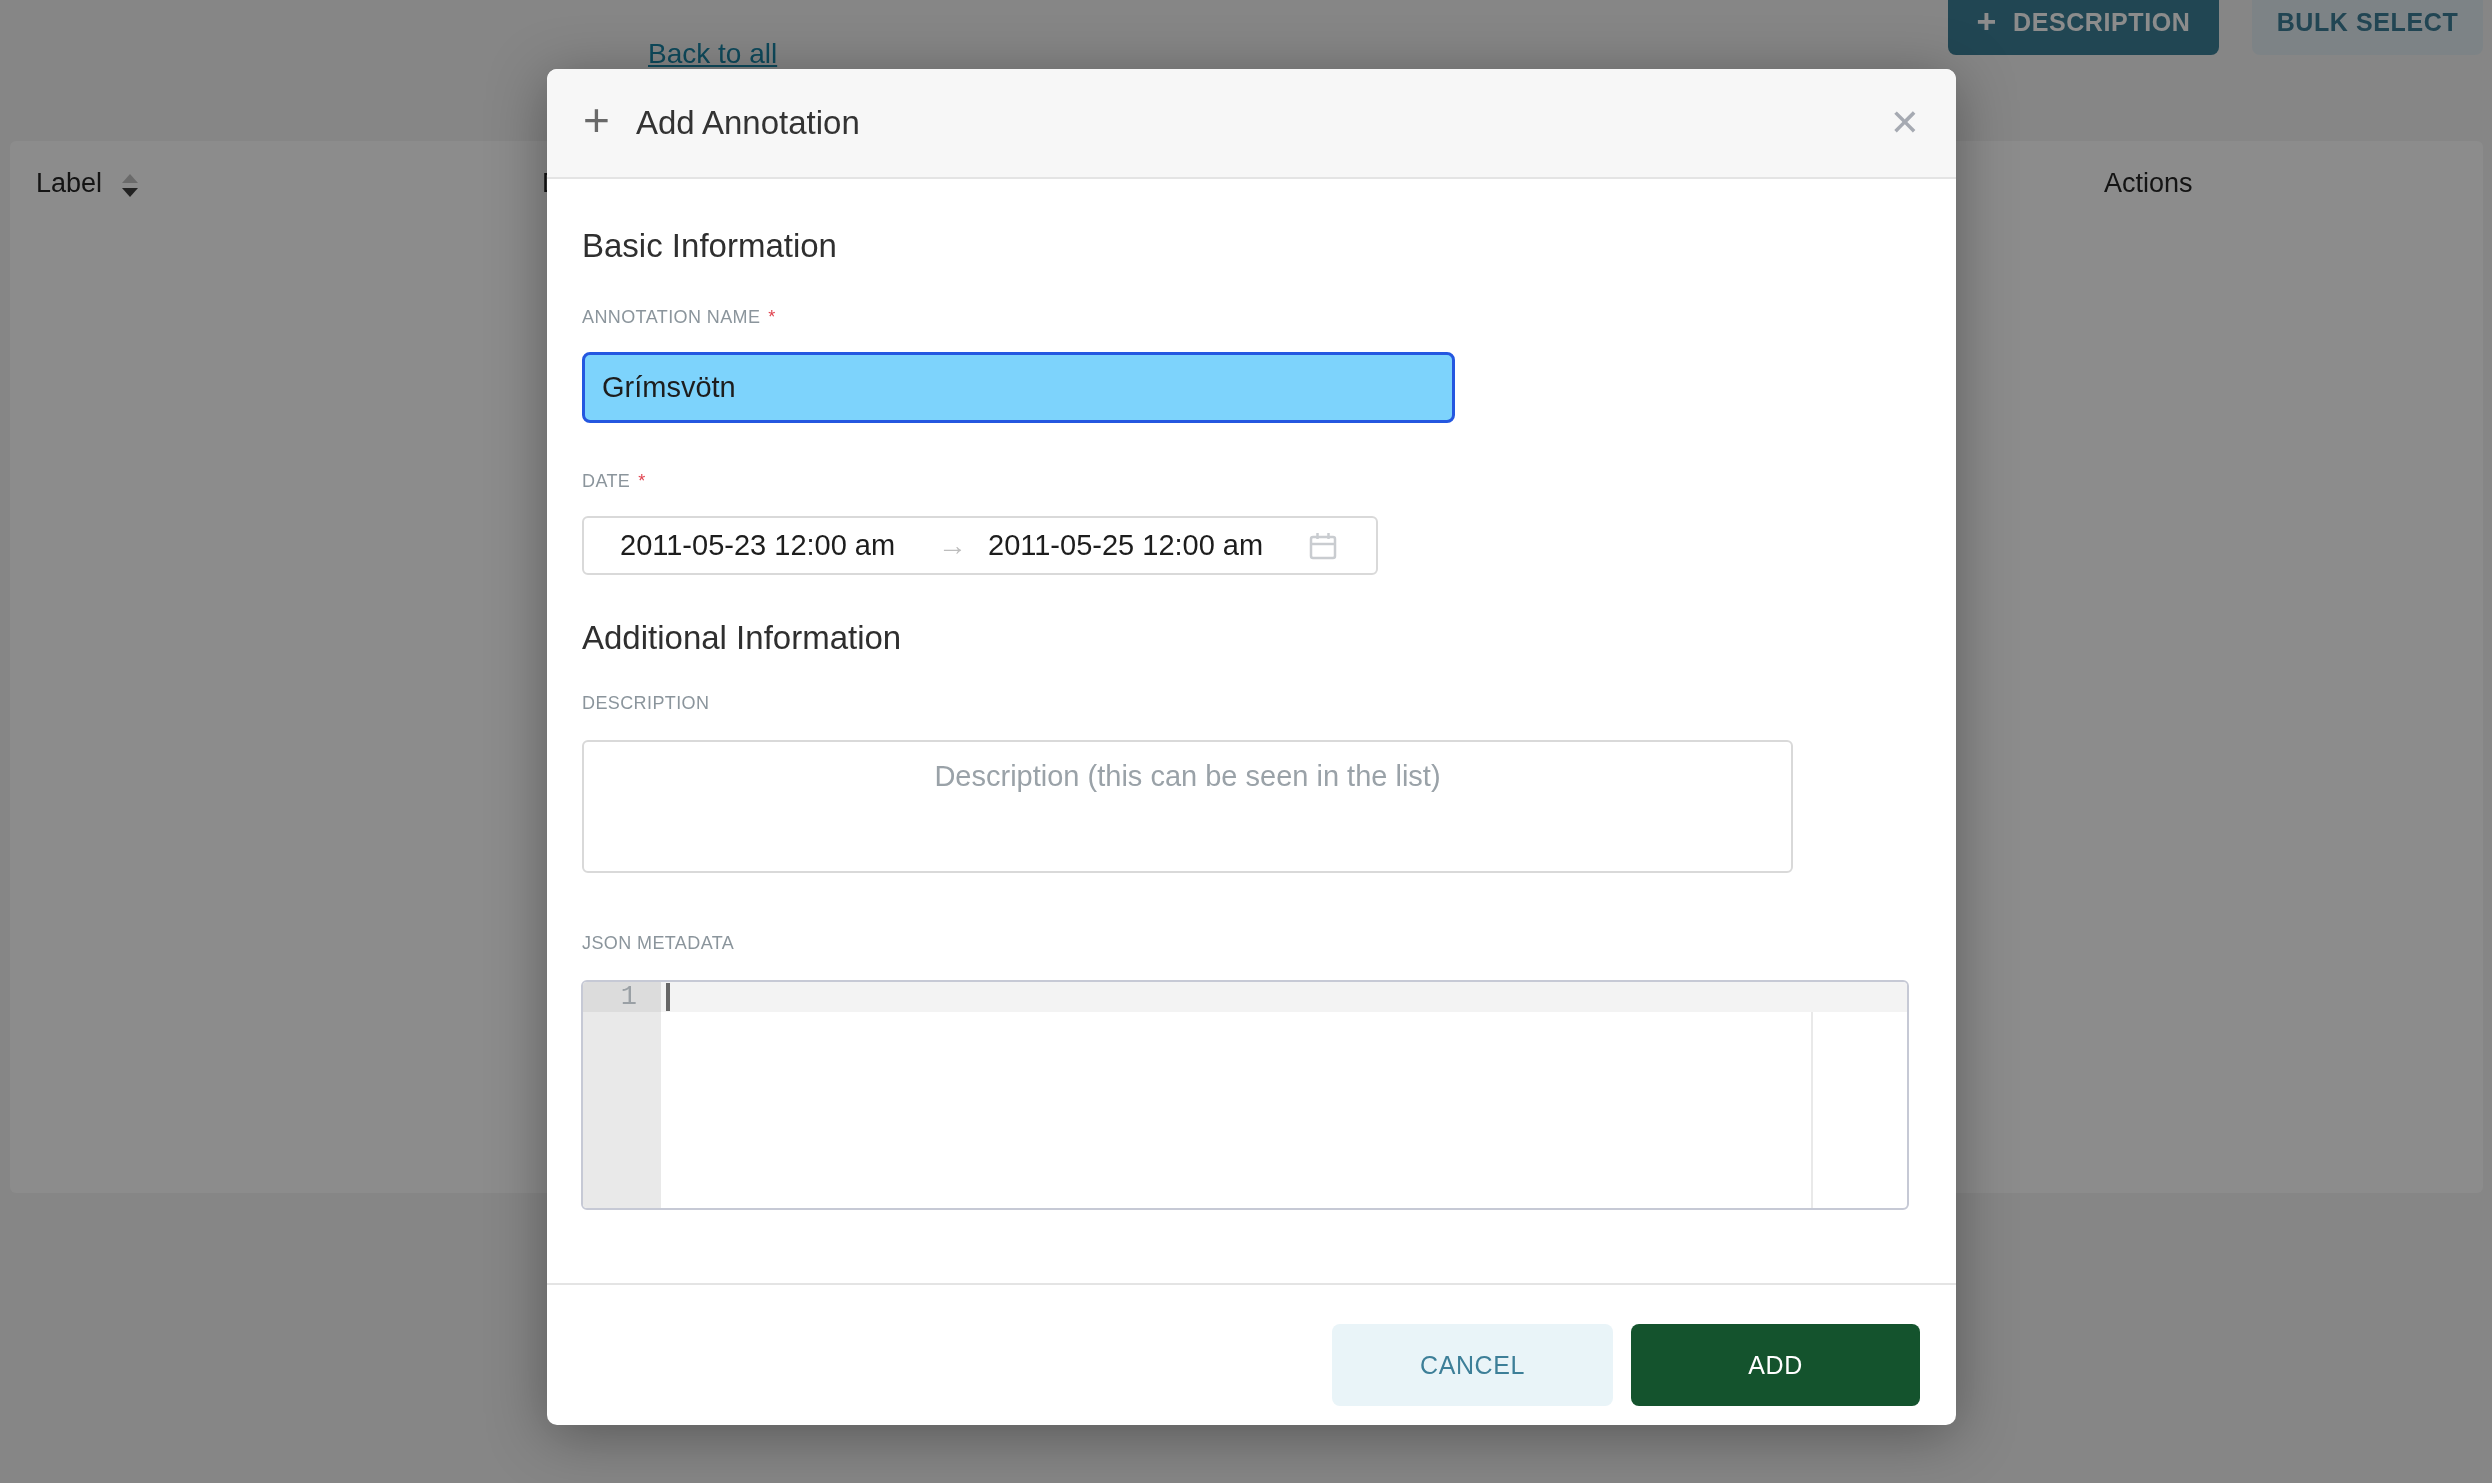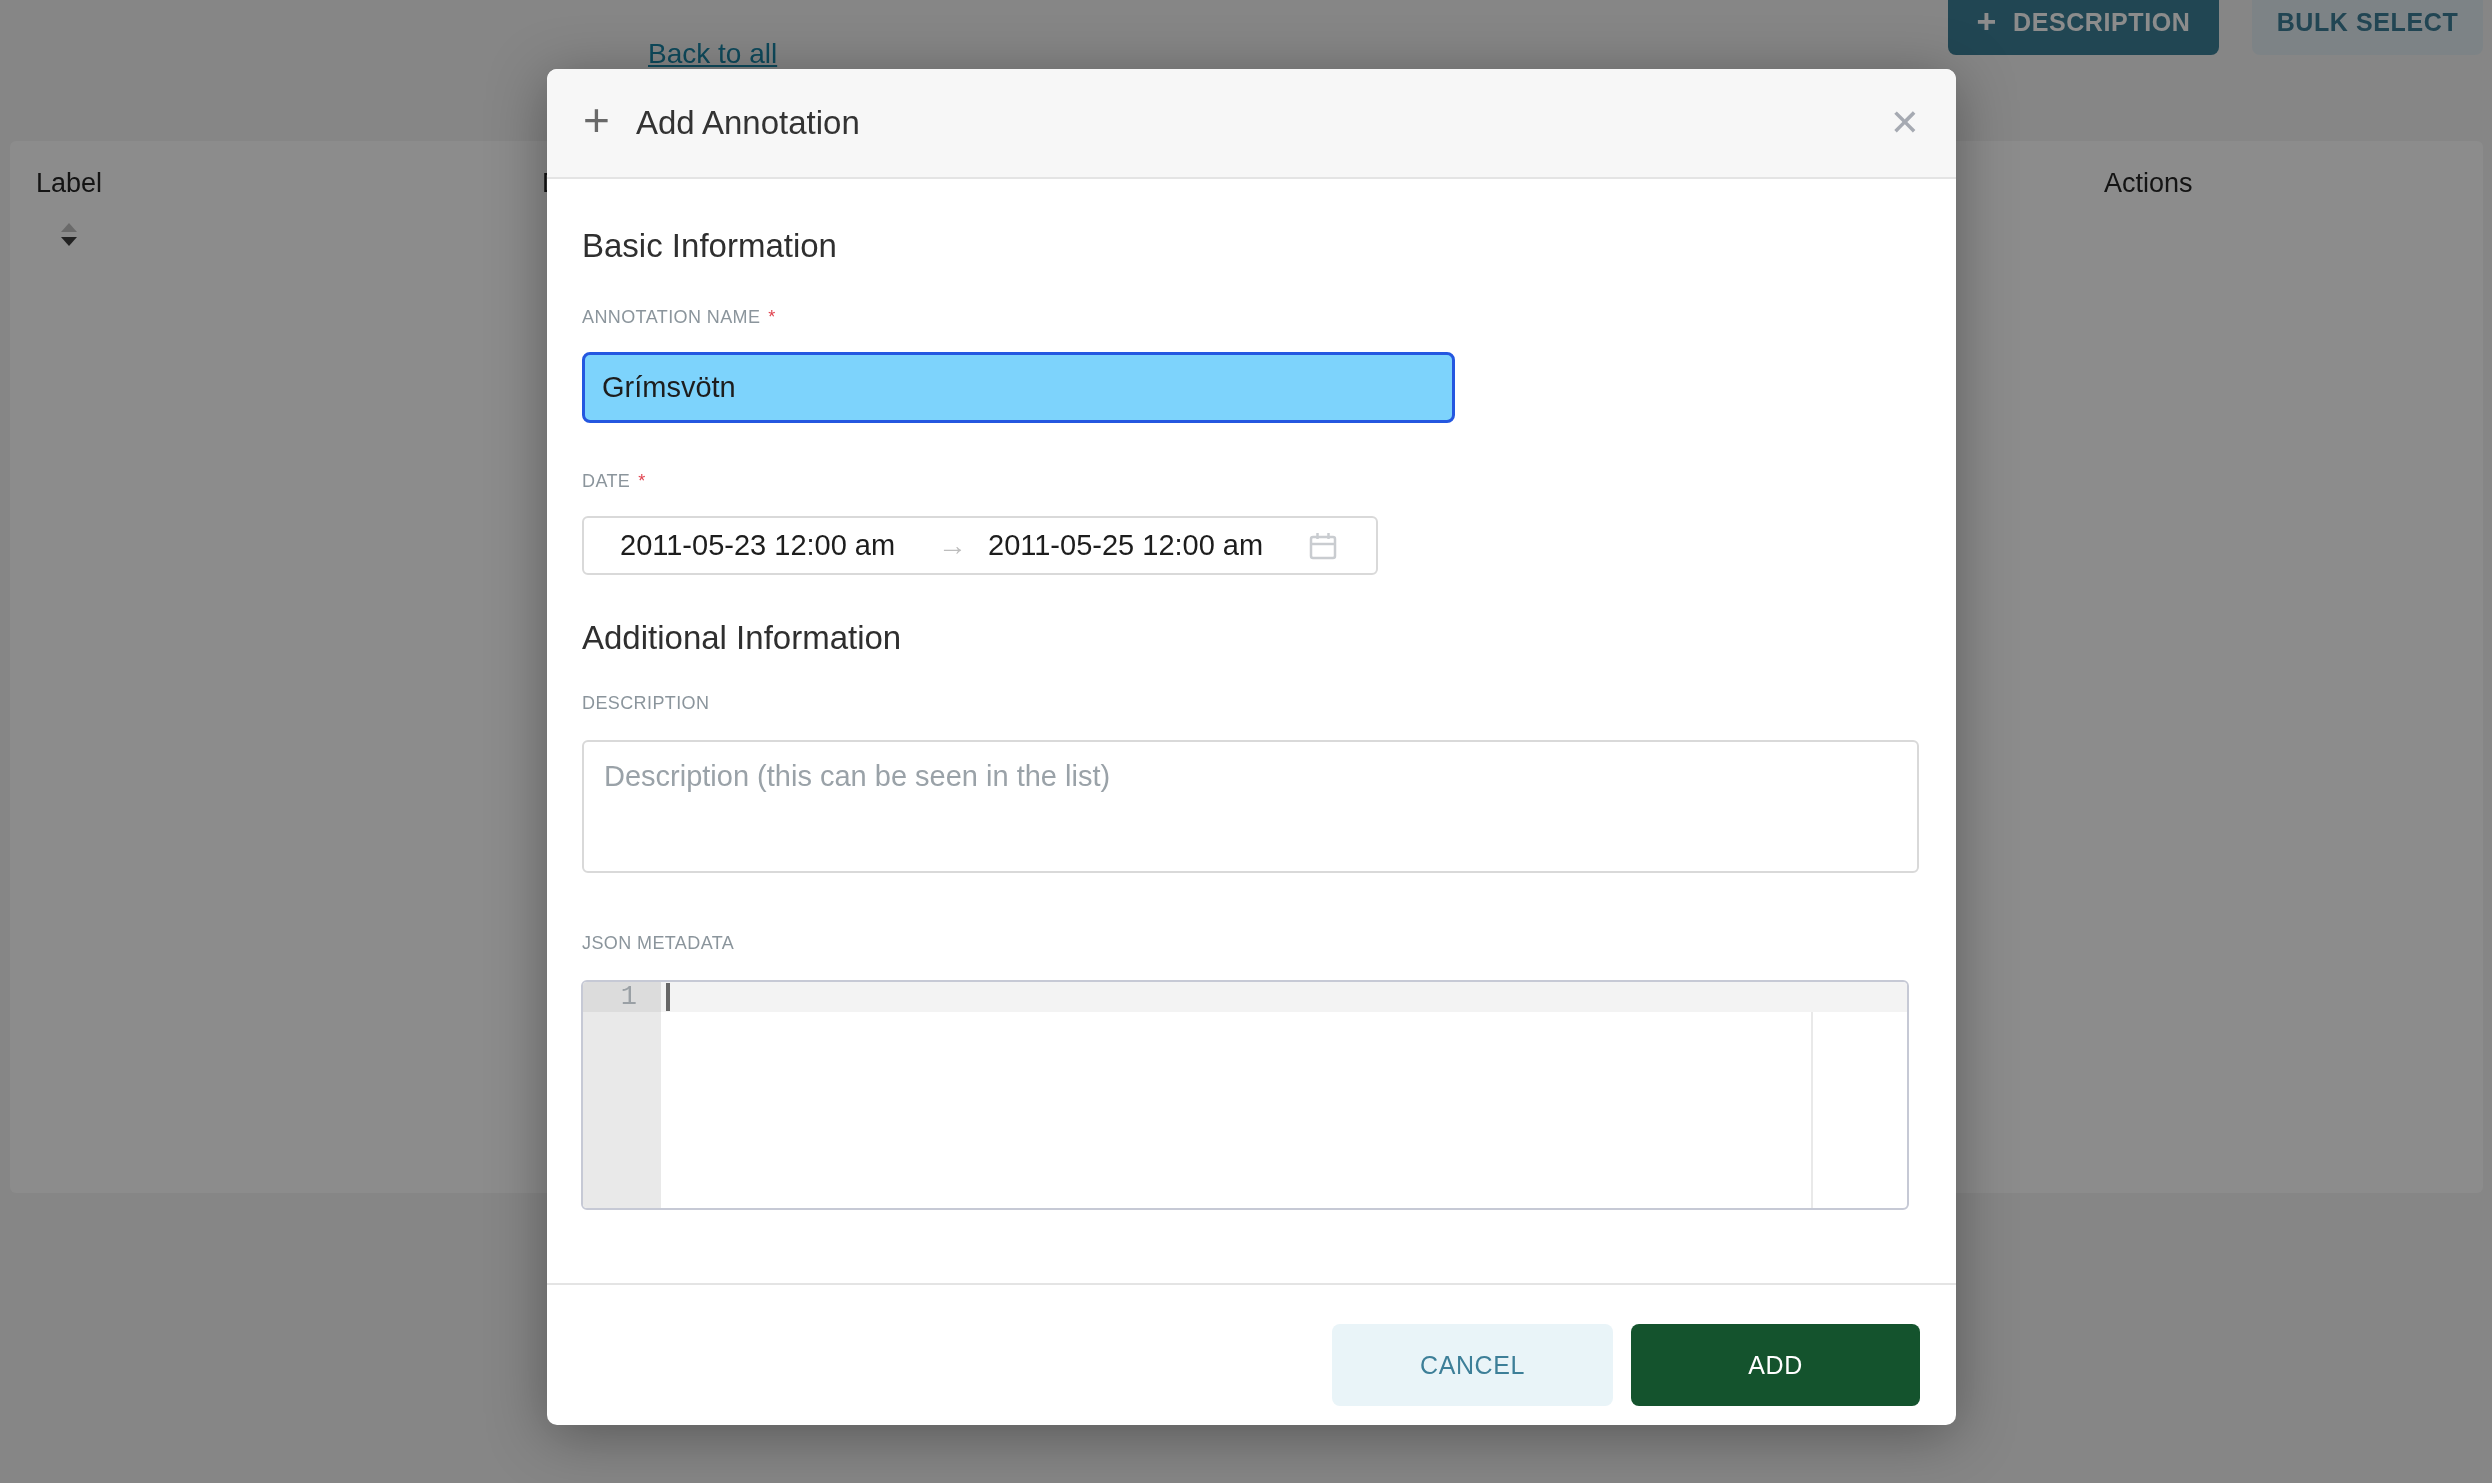--- a/index.html
+++ b/index.html
@@ -24,21 +24,21 @@
     display:flex;align-items:center;justify-content:center;gap:16px;
     font-family:inherit;font-size:25px;font-weight:600;letter-spacing:0.6px;cursor:pointer;
   }
   .hdr-btn.primary{left:1948px;width:271px;background:#3d8098;color:#ffffff;}
   .hdr-btn.primary .plus{font-size:34px;font-weight:700;line-height:1;transform:translateY(-2px);}
   .hdr-btn.light{left:2252px;width:231px;background:#e4eff4;color:#3d7e97;}
   .card{
     position:absolute;left:10px;top:141px;width:2473px;height:1052px;
     background:#ffffff;border-radius:6px;
   }
-  .col-hdr{font-size:27px;font-weight:500;color:#262626;position:absolute;top:27px;flex-direction:column;}
+  .col-hdr{font-size:27px;font-weight:500;color:#262626;position:absolute;top:27px;}
   .col-label{left:26px;display:flex;align-items:center;gap:20px;cursor:pointer;}
   .sort{display:inline-flex;flex-direction:column;align-items:center;gap:5px;margin-top:4px;}
   .sort .up{width:0;height:0;border-left:8px solid transparent;border-right:8px solid transparent;border-bottom:9px solid #c2c2c2;}
   .sort .down{width:0;height:0;border-left:8px solid transparent;border-right:8px solid transparent;border-top:9px solid #3f3f3f;}
   .col-desc{left:532px;}
   .col-actions{left:2094px;}
   
   .overlay{position:absolute;inset:0;background:rgba(0,0,0,0.45);z-index:5;}
   
   .modal{
@@ -76,23 +76,23 @@
   .datebox{
     position:absolute;left:35px;top:447px;width:796px;height:59px;box-sizing:border-box;
     border:2px solid #d9d9d9;border-radius:6px;background:#fff;
     display:flex;align-items:center;padding:0 36px;cursor:pointer;
   }
   .datebox .dval{font-size:29px;color:#1d1d1d;}
   .datebox .start{width:318px;}
   .datebox .sep{color:#bdbdbd;font-size:29px;width:50px;}
   .datebox .cal{margin-left:auto;display:flex;align-items:center;}
   .desc-area{
-    position:absolute;left:35px;top:671px;width:1337px;height:133px;box-sizing:border-box;
+    position:absolute;left:35px;top:671px;width:1211px;height:133px;box-sizing:border-box;
     border:2px solid #d9d9d9;border-radius:6px;resize:none;outline:none;
-    font-family:inherit;font-size:29px;color:#1d1d1d;padding:18px 20px;background:#fff;
+    font-family:inherit;font-size:29px;color:#1d1d1d;padding:18px 20px;background:#fff;text-align:center;
   }
   .desc-area::placeholder{color:#9aa2a8;opacity:1;}
   .editor{
     position:absolute;left:34px;top:911px;width:1328px;height:230px;box-sizing:border-box;
     border:2px solid #c6c9d5;border-radius:6px;background:#ffffff;overflow:hidden;cursor:text;
   }
   .editor .gutter{position:absolute;left:0;top:0;bottom:0;width:78px;background:#e9e9e9;}
   .editor .gutter-active{
     position:absolute;left:0;top:0;width:78px;height:30px;background:#dcdcdc;box-sizing:border-box;
     display:flex;justify-content:flex-end;align-items:center;padding-right:24px;

